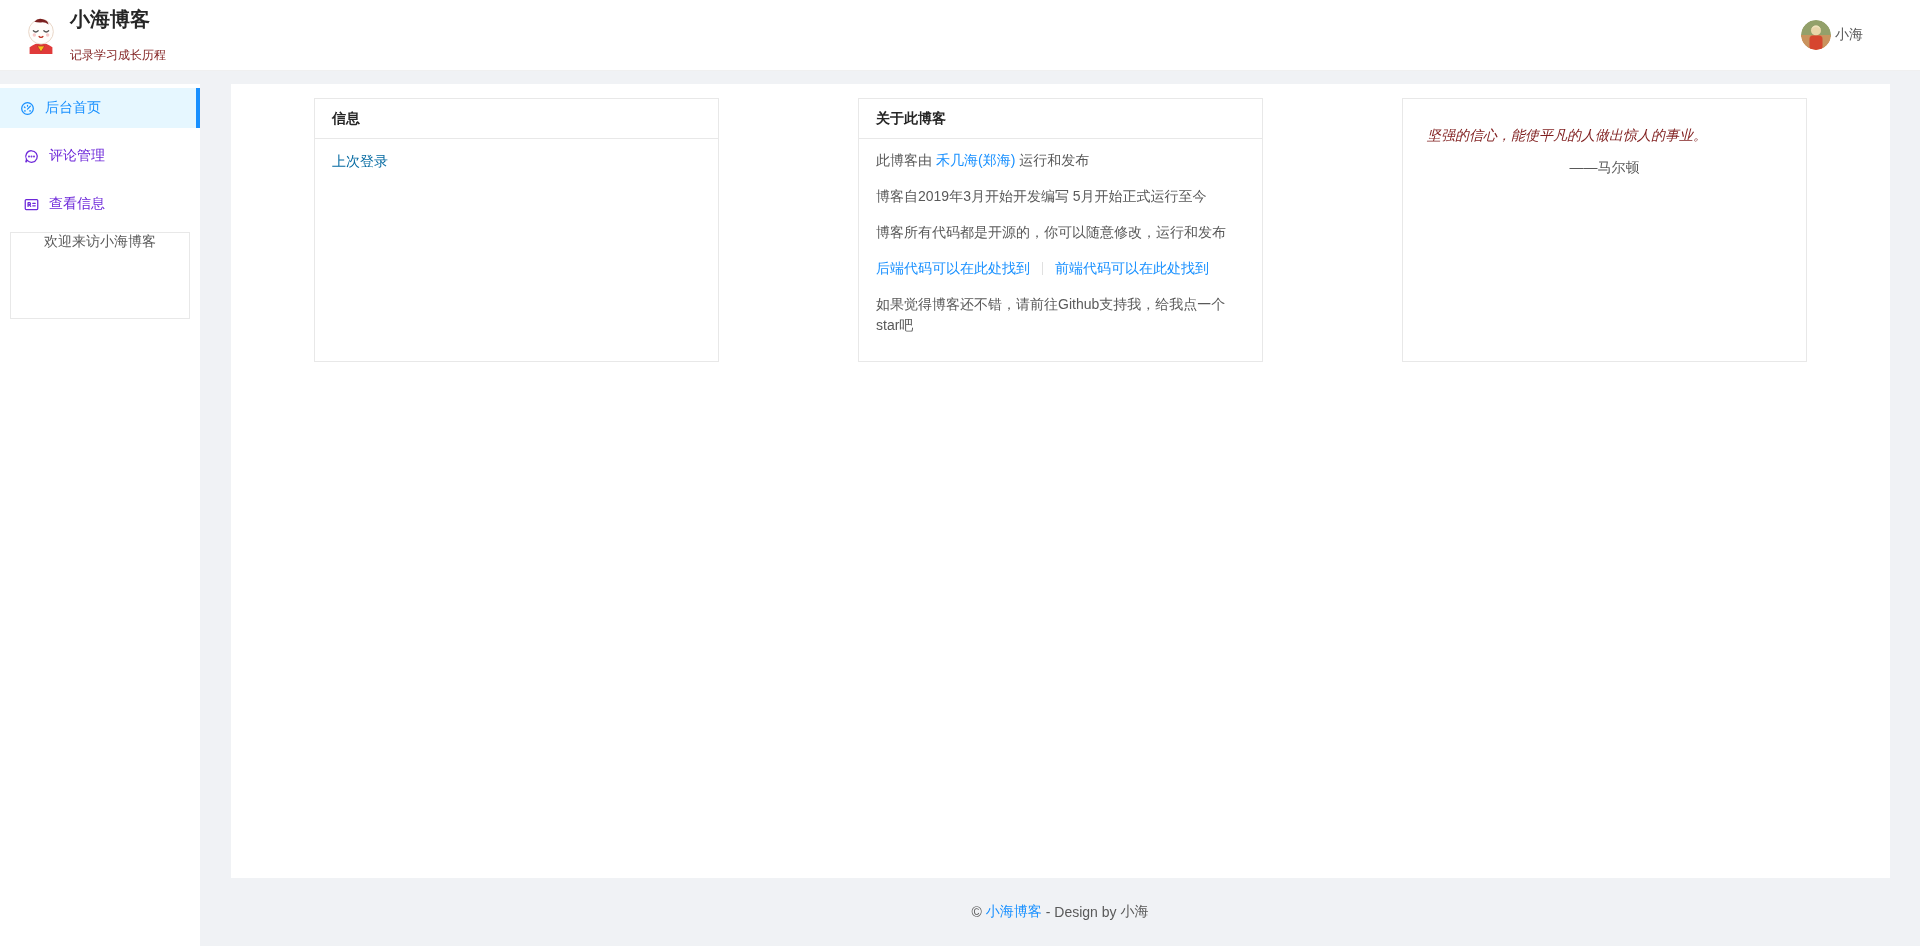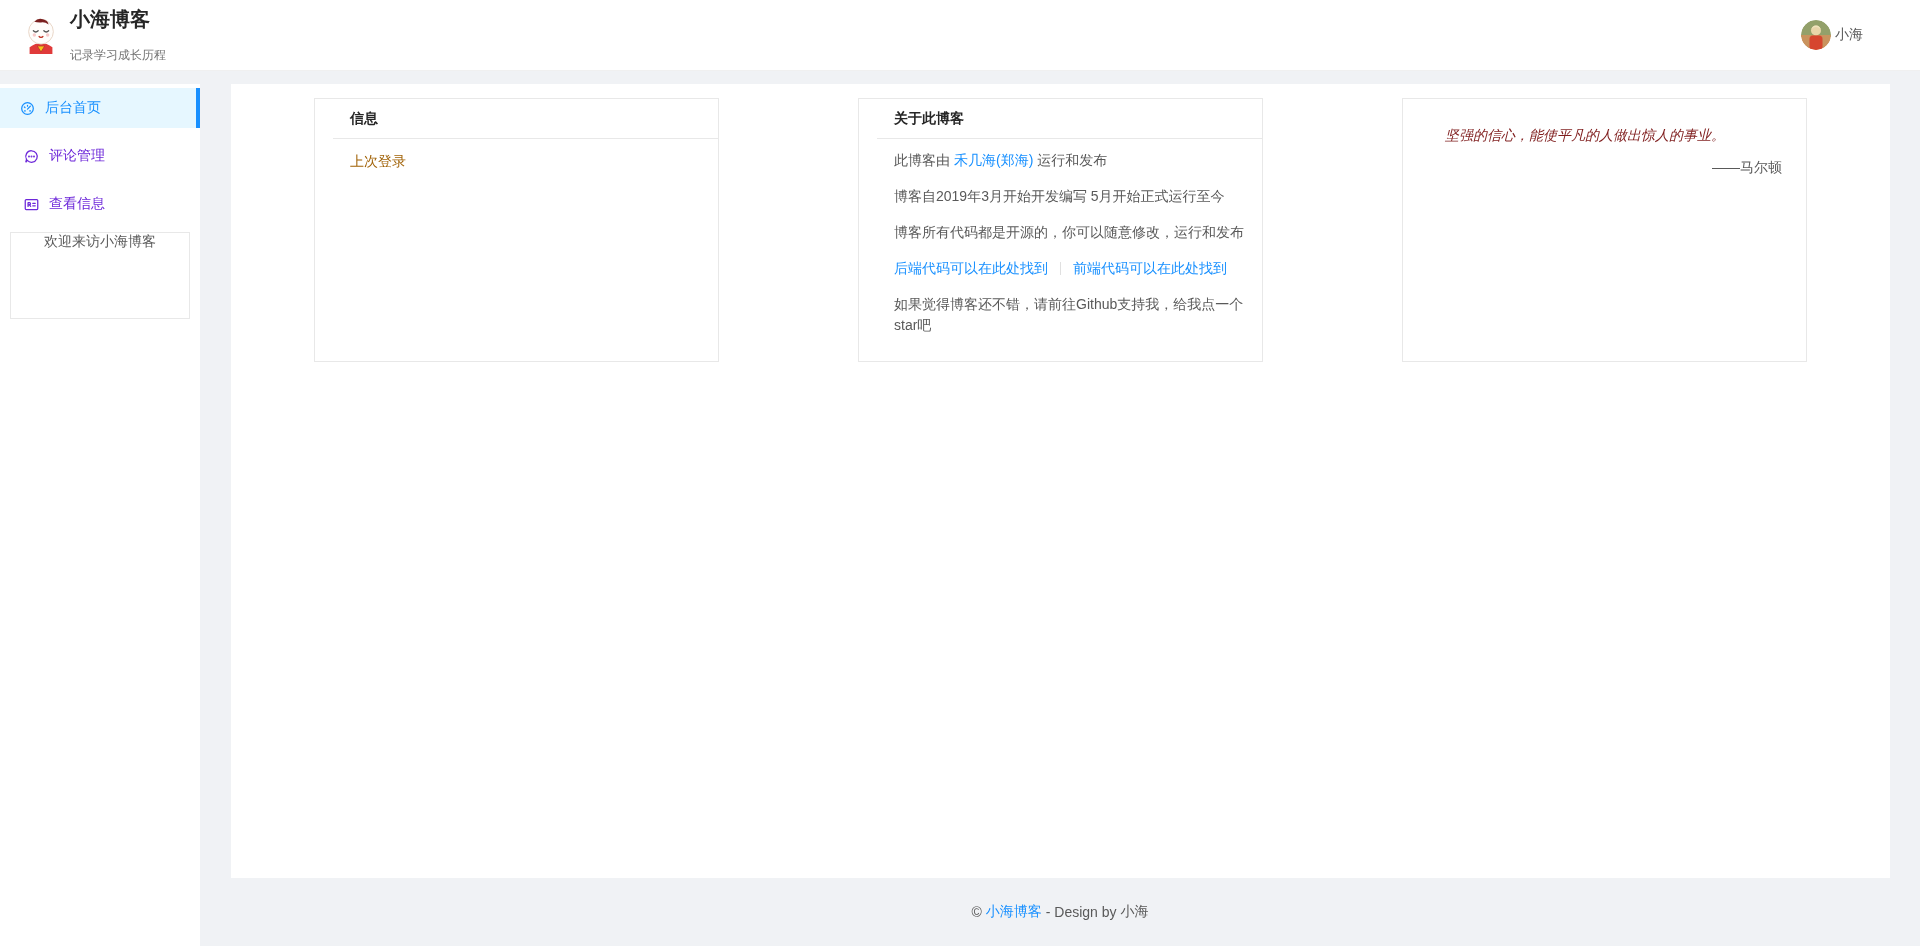--- a/index.html
+++ b/index.html
@@ -15,21 +15,21 @@
 
   
   .header {
     height:71px; background:#fff; border-bottom:1px solid #f0f0f0;
     display:flex; align-items:center; justify-content:space-between;
     padding:0 57px 0 22px;
   }
   .brand { display:flex; align-items:center; gap:10px; cursor:pointer; }
   .brand-logo { width:38px; height:38px; flex:0 0 auto; }
   .brand-title { font-size:20px; font-weight:700; color:#262626; line-height:24px; }
-  .brand-sub { font-size:12px; color:#737373; line-height:15px; margin-top:17px; }
+  .brand-sub { font-size:12px; color:#7f1d1d; line-height:15px; margin-top:17px; }
   .user { display:flex; align-items:center; gap:4px; cursor:pointer; }
   .avatar { width:30px; height:30px; border-radius:50%; overflow:hidden; flex:0 0 auto; }
   .username { font-size:14px; color:#595959; }
 
   
   .shell { display:flex; height:875px; }
 
   
   .sidebar { width:200px; flex:0 0 auto; display:flex; flex-direction:column; }
   .sidebar-inner { margin-top:13px; background:#fff; flex:1; padding-top:4px; }
@@ -47,41 +47,41 @@
   }
 
   
   .main { flex:1; display:flex; flex-direction:column; }
   .panel {
     margin:13px 30px 0 31px; background:#fff; height:794px;
     padding:14px 83px 0;
   }
   .cards { display:flex; justify-content:space-between; }
   .card {
-    width:405px; height:264px; background:#fff; border:1px solid #e8e8e8;padding-left:18px;
+    width:405px; height:264px; background:#fff; border:1px solid #e8e8e8;
   }
   .card-head {
     height:40px; display:flex; align-items:center; padding:0 17px;
     border-bottom:1px solid #e8e8e8; font-weight:600; color:#262626; font-size:14px;
   }
   .card-body { padding:12px 17px; }
-  .muted-label { color:#a16207; font-size:14px; line-height:20px; }
+  .muted-label { color:#0369a1; font-size:14px; line-height:20px; }
   .login-time { font-size:24px; line-height:32px; color:rgba(0,0,0,.85); margin-top:6px; }
 
   .about-body { padding:11px 17px; }
   .about-body p { font-size:14px; line-height:21px; margin-bottom:15px; color:#595959; }
   .about-body p .inline-link { margin:8px 4px; }
   .link-divider {
     display:inline-block; width:0; height:13px; border-left:1px solid #e0e0e0;
     margin:0 12px; vertical-align:-2px;
   }
 
   .quote-body { padding:26px 24px; }
   .quote-text { font-style:italic; font-size:14px; line-height:21px; color:#7f1d1d; }
-  .quote-author { text-align:right; margin-top:13px; font-size:14px; color:#595959; }
+  .quote-author { text-align:center; margin-top:13px; font-size:14px; color:#595959; }
 
   
   .footer {
     height:68px; display:flex; align-items:center; justify-content:center;
     gap:4px; font-size:14px; color:#595959;
   }
 </style>
 </head>
 <body>
 

